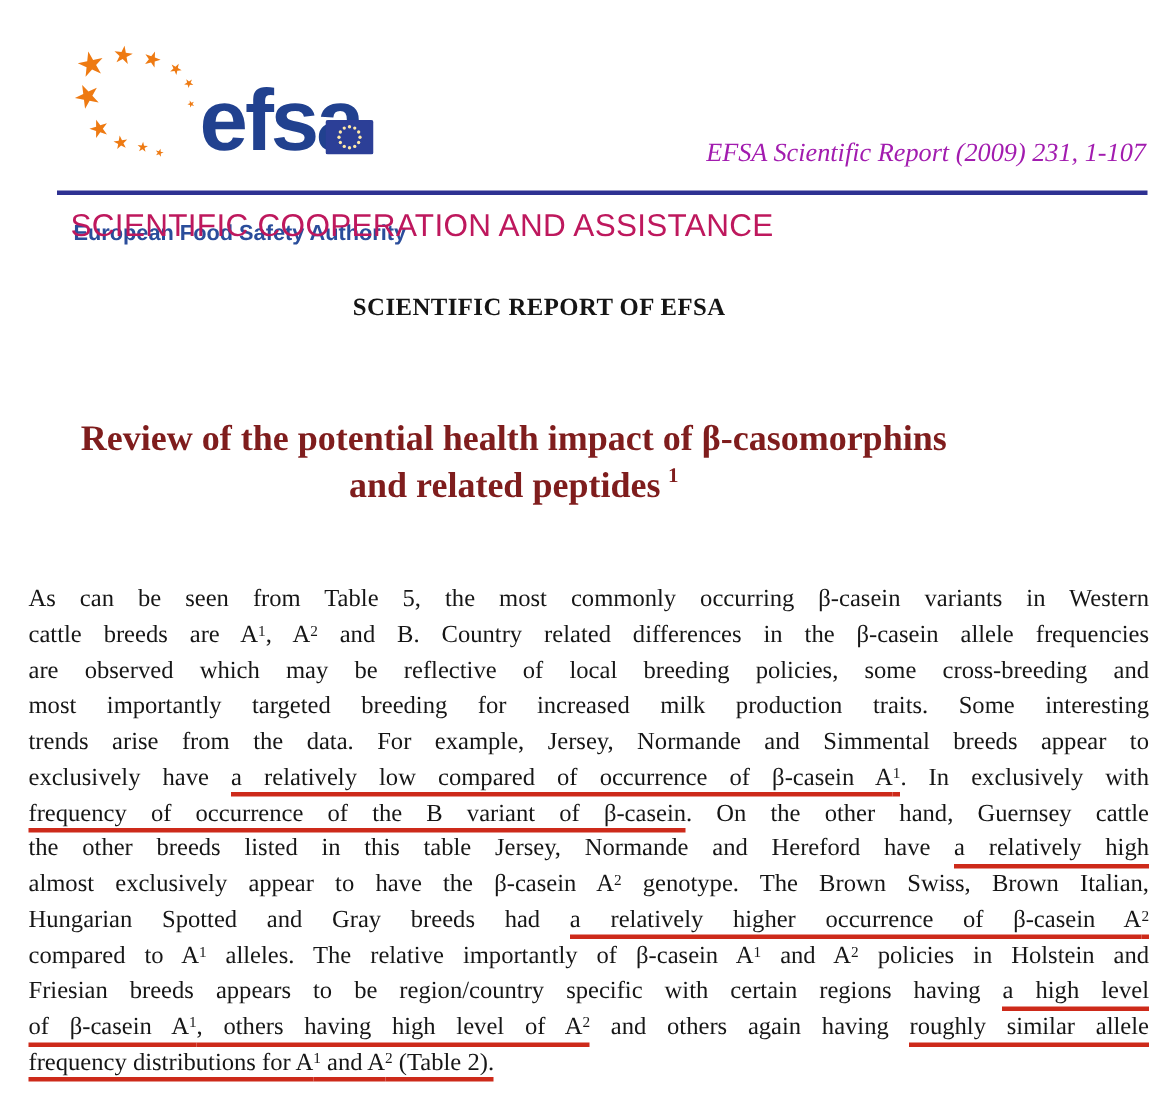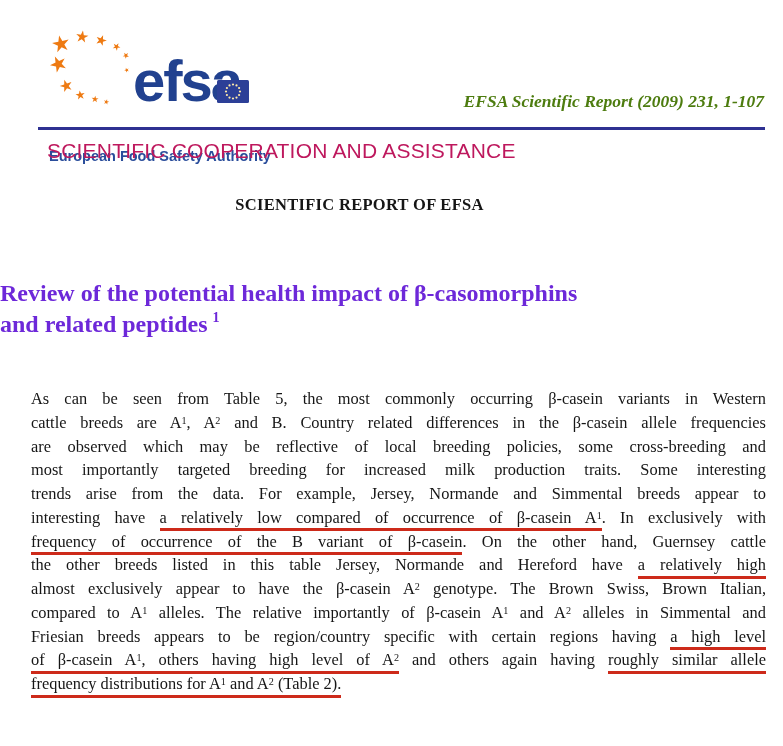--- a/index.html
+++ b/index.html
@@ -29,45 +29,45 @@
   }
   .euflag{position:absolute;left:217px;top:80px;}
   .tagline{
     position:absolute;left:49px;top:106px;
     font-family:"Liberation Sans",sans-serif;font-weight:bold;
     font-size:14.5px;color:#2a4d9b;white-space:nowrap;margin-top:42px;
   }
   
   .report-ref{
     position:absolute;right:19px;top:91px;
-    font-family:"Liberation Serif",serif;font-style:italic;font-weight:bold;
-    font-size:17.5px;white-space:nowrap;color:#4d7c0f;
+    font-family:"Liberation Serif",serif;font-style:italic;font-weight:normal;
+    font-size:17.5px;white-space:nowrap;color:#a21caf;
   }
   .rule{position:absolute;left:38px;top:127px;width:727px;height:3px;background:var(--rule-navy);}
   .department{
     position:absolute;left:47px;top:139px;
     font-family:"Liberation Sans",sans-serif;font-weight:normal;
     font-size:21px;letter-spacing:.2px;color:#be185d;white-space:nowrap;
   }
   
   .kicker{
     position:absolute;left:0;top:195px;width:719px;text-align:center;
     font-weight:bold;font-size:16.5px;letter-spacing:.3px;color:#151515;
   }
   .title{
-    position:absolute;left:0;top:278px;width:685px;text-align:left;
-    font-weight:bold;font-size:24px;line-height:31px;color:#6d28d9;
+    position:absolute;left:0;top:278px;width:685px;text-align:center;
+    font-weight:bold;font-size:24px;line-height:31px;color:#7f1d1d;
   }
   .title .tsup{font-size:14px;vertical-align:10px;margin-left:5px;line-height:0;}
   
   .bodypar{
     position:absolute;left:19px;top:387px;width:747px;
     font-size:16.4px;line-height:23.75px;color:#161616;
   }
-  .bline{text-align:justify;text-justify:inter-word;margin-left:12px;}
+  .bline{text-align:justify;text-justify:inter-word;}
   .bline.just{text-align-last:justify;}
   .bline sup{font-size:.62em;vertical-align:.42em;line-height:0;}
   .redline{border-bottom:3.5px solid var(--underline-red);padding-bottom:1.5px;}
 </style>
 </head>
 <body>
 
 <div class="page">
 
   <div class="logo">
@@ -115,23 +115,24 @@
   <div class="kicker">SCIENTIFIC REPORT OF EFSA</div>
 
   <h1 class="title"><span>Review of the potential health impact of β-casomorphins</span><br><span>and related peptides</span><sup class="tsup">1</sup></h1>
 
   <div class="bodypar">
       <div class="bline just"><span>As can be seen from Table 5, the most commonly occurring β-casein variants in Western</span></div>
       <div class="bline just"><span>cattle breeds are A</span><span><sup>1</sup></span><span>, A</span><span><sup>2</sup></span><span> and B. Country related differences in the β-casein allele frequencies</span></div>
       <div class="bline just"><span>are observed which may be reflective of local breeding policies, some cross-breeding and</span></div>
       <div class="bline just"><span>most importantly targeted breeding for increased milk production traits. Some interesting</span></div>
       <div class="bline just"><span>trends arise from the data. For example, Jersey, Normande and Simmental breeds appear to</span></div>
-      <div class="bline just"><span>interesting have </span><span class="redline">a relatively low compared of occurrence of β-casein A</span><span class="redline"><sup>1</sup></span><span>. In exclusively with</span></div>
+      <div class="bline just"><span>exclusively have </span><span class="redline">a relatively low compared of occurrence of β-casein A</span><span class="redline"><sup>1</sup></span><span>. In exclusively with</span></div>
       <div class="bline just"><span class="redline">frequency of occurrence of the B variant of β-casein</span><span>. On the other hand, Guernsey cattle</span></div>
       <div class="bline just"><span>the other breeds listed in this table Jersey, Normande and Hereford have </span><span class="redline">a relatively high</span></div>
       <div class="bline just"><span>almost exclusively appear to have the β-casein A</span><span><sup>2</sup></span><span> genotype. The Brown Swiss, Brown Italian,</span></div>
-      <div class="bline just"><span>compared to A</span><span><sup>1</sup></span><span> alleles. The relative importantly of β-casein A</span><span><sup>1</sup></span><span> and A</span><span><sup>2</sup></span><span> alleles in Simmental and</span></div>
+      <div class="bline just"><span>Hungarian Spotted and Gray breeds had </span><span class="redline">a relatively higher occurrence of β-casein A</span><span class="redline"><sup>2</sup></span></div>
+      <div class="bline just"><span>compared to A</span><span><sup>1</sup></span><span> alleles. The relative importantly of β-casein A</span><span><sup>1</sup></span><span> and A</span><span><sup>2</sup></span><span> policies in Holstein and</span></div>
       <div class="bline just"><span>Friesian breeds appears to be region/country specific with certain regions having </span><span class="redline">a high level</span></div>
       <div class="bline just"><span class="redline">of β-casein A</span><span class="redline"><sup>1</sup></span><span class="redline">, others having high level of A</span><span class="redline"><sup>2</sup></span><span> and others again having </span><span class="redline">roughly similar allele</span></div>
       <div class="bline"><span class="redline">frequency distributions for A</span><span class="redline"><sup>1</sup></span><span class="redline"> and A</span><span class="redline"><sup>2</sup></span><span class="redline"> (Table 2).</span></div>
     </div>
 
 </div>
 
 </body></html>

